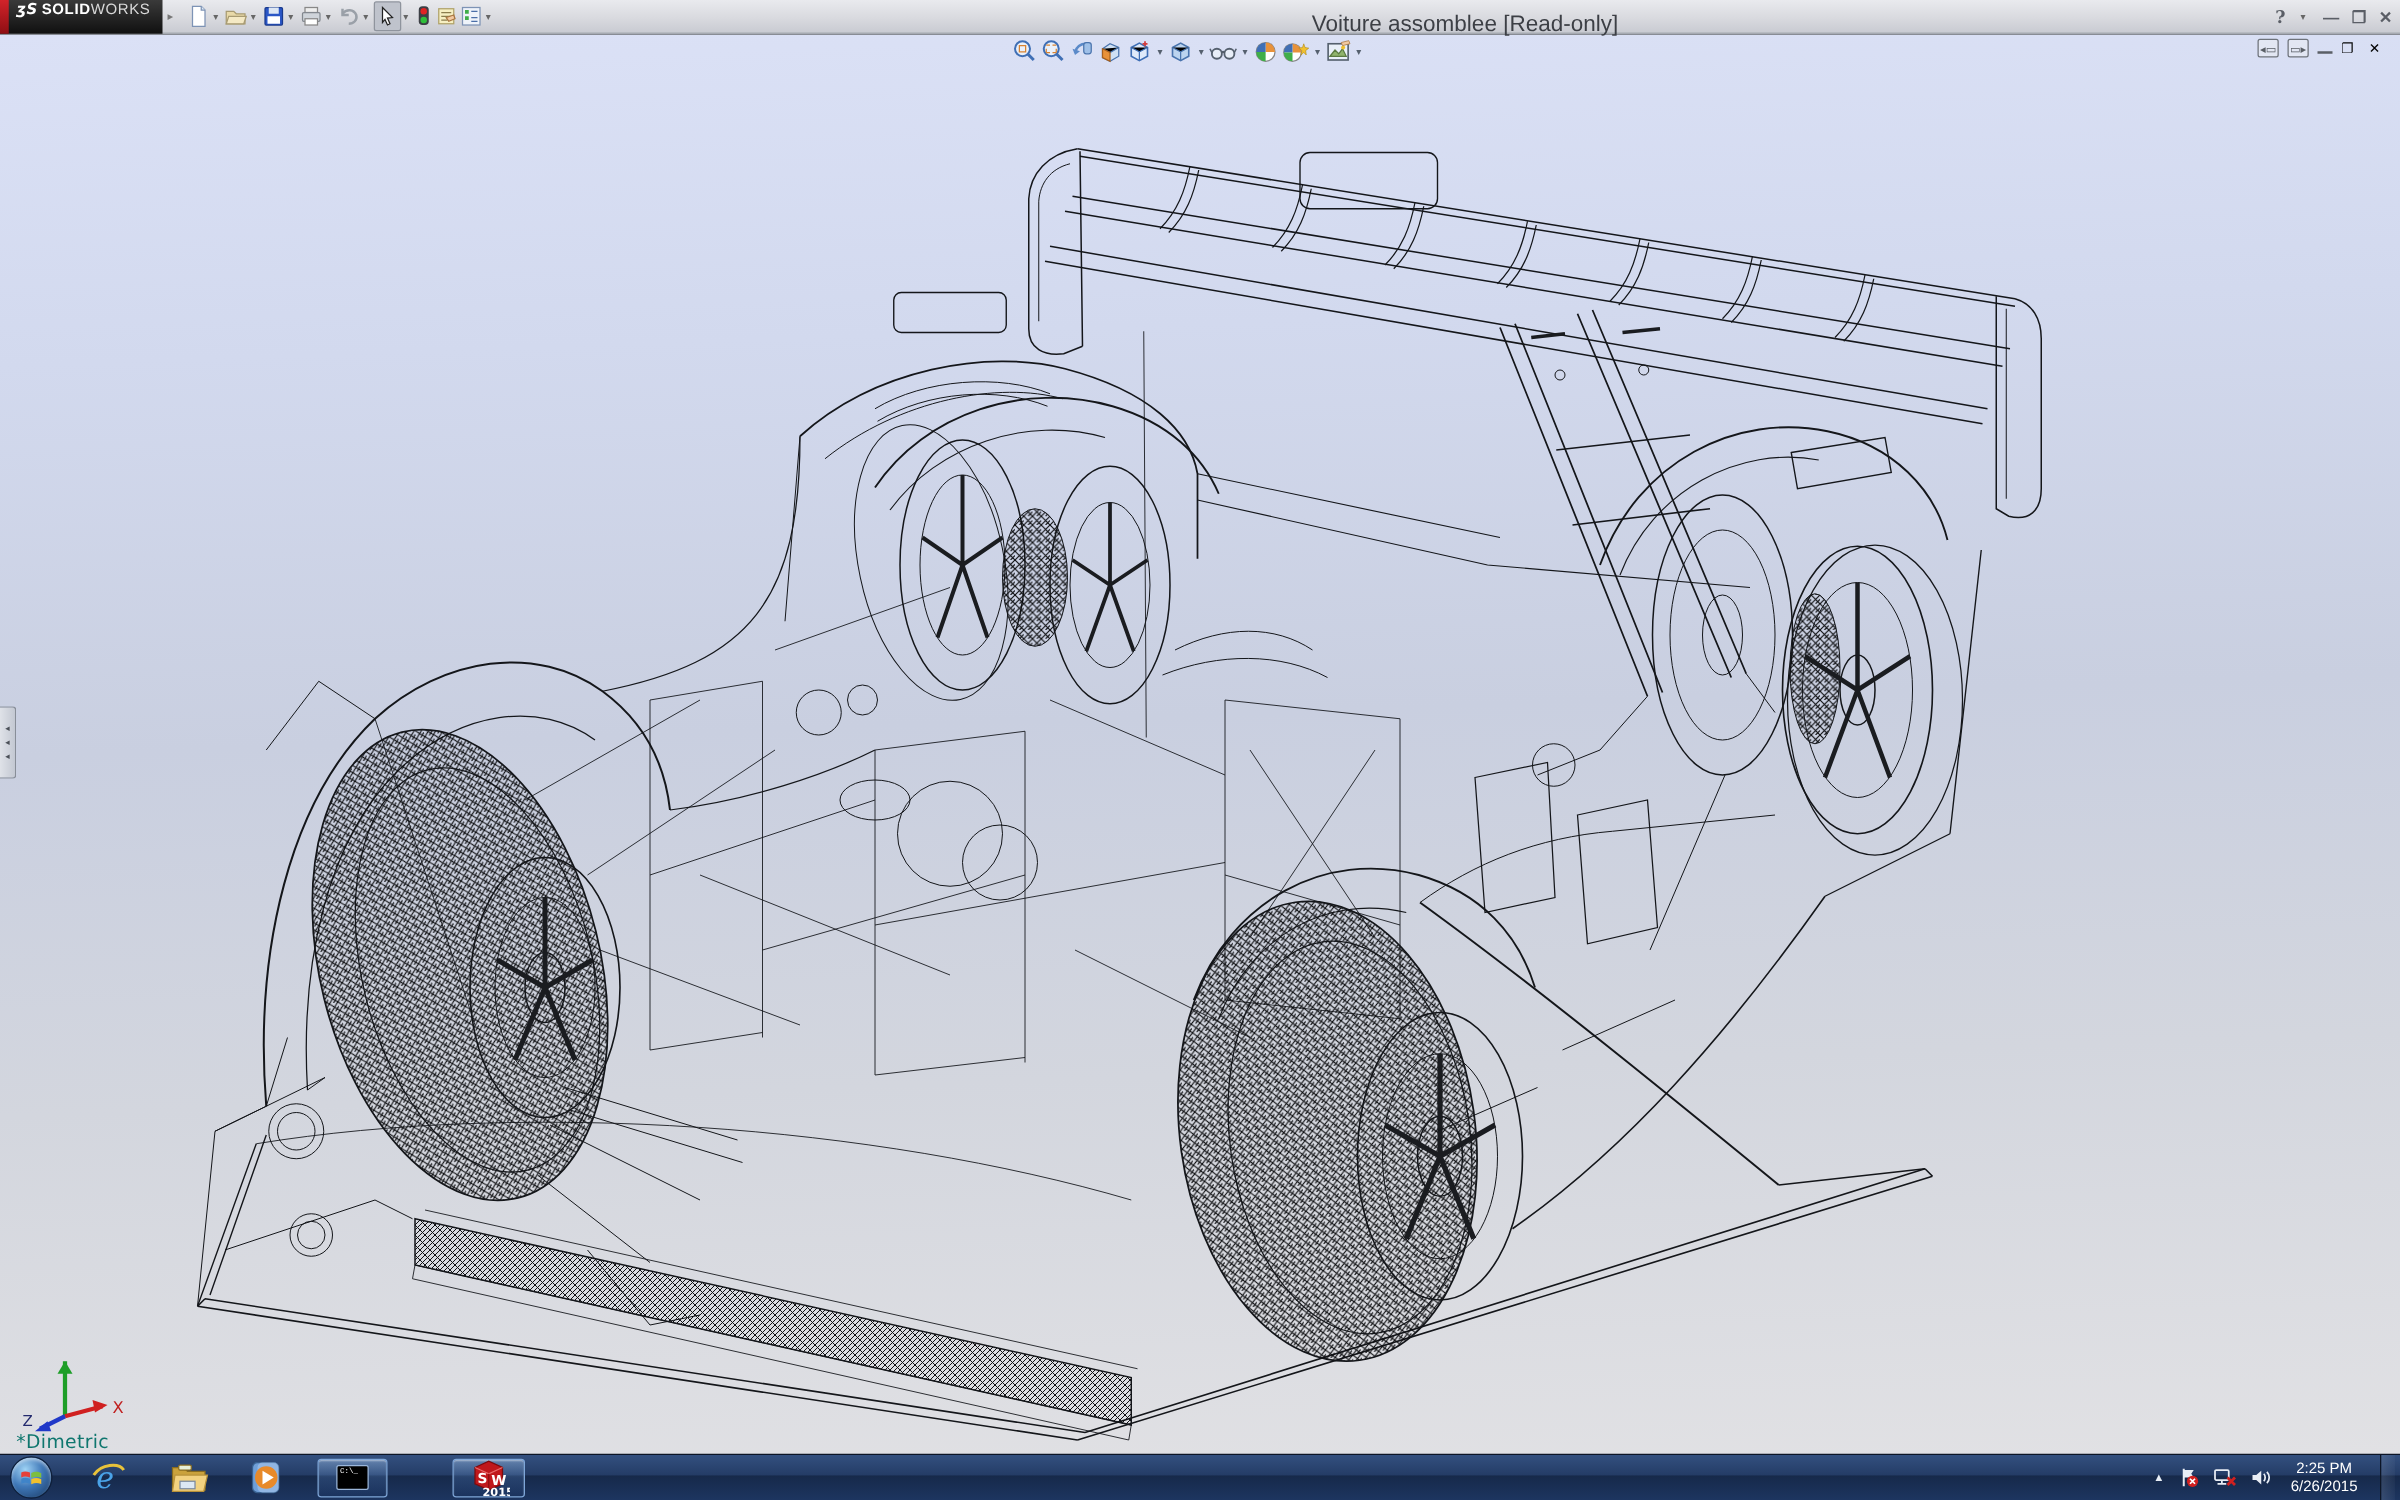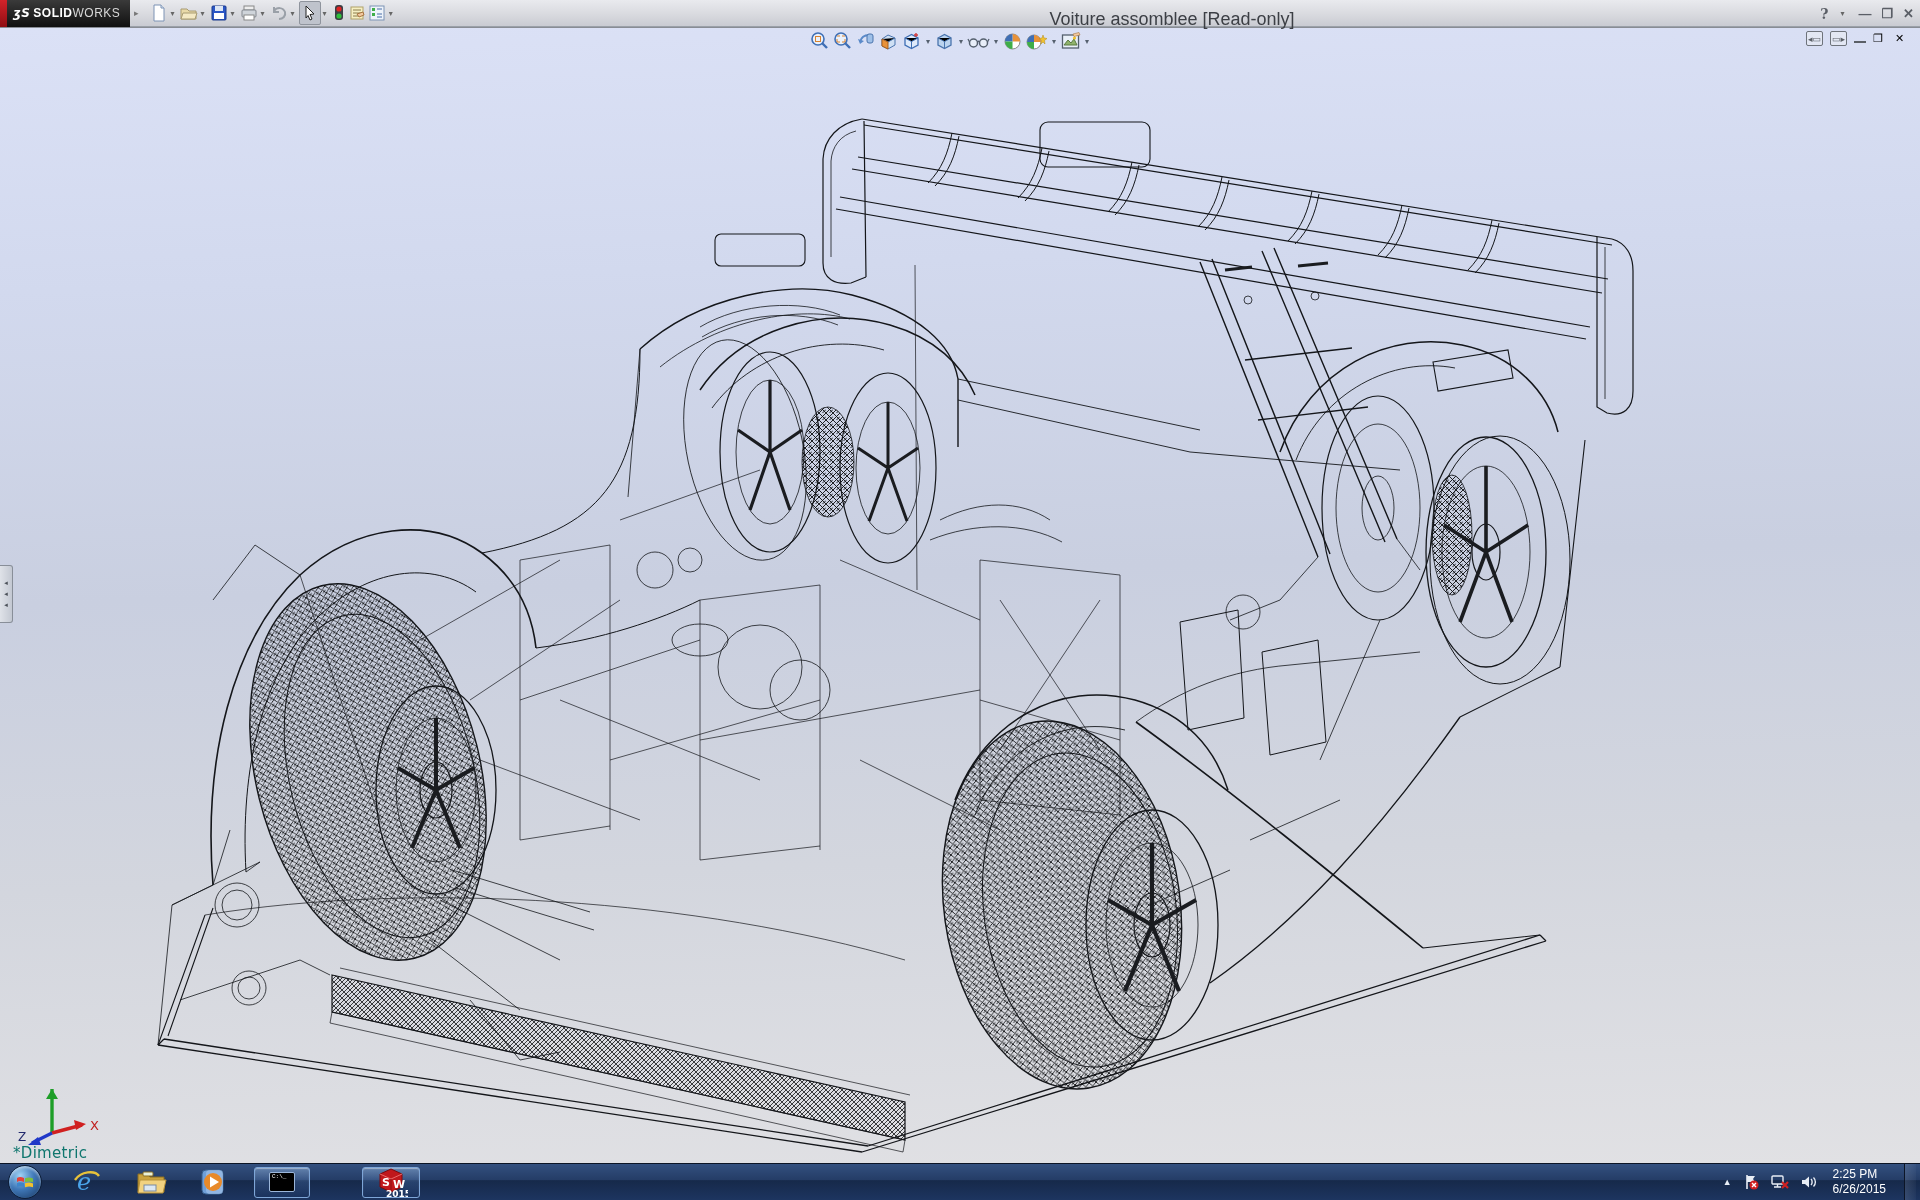--- a/index.html
+++ b/index.html
@@ -10,21 +10,21 @@
   .viewport-bg { position:absolute; left:0; top:27px; width:1920px; height:1136px;
     background:linear-gradient(178deg,#dbe1f6 0%, #d2d9ee 22%, #c9cfe0 48%, #d3d6de 72%, #e1e1e4 100%);
     border-top:1px solid #888c94; }
   .car-svg { position:absolute; left:0; top:0; width:1920px; height:1200px; z-index:1; }
 
   
   .titlebar { position:absolute; left:0; top:0; width:1920px; height:27px; z-index:10;
     background:linear-gradient(#e9eaee 0%, #d9dadf 55%, #c9cbd2 100%);
     border-bottom:1px solid #9aa0a8; display:flex; align-items:center; }
   .logo-block { width:130px; height:27px; background:linear-gradient(#3a3a3a,#101010);
-    display:flex; align-items:center; position:relative; flex:0 0 auto; }
+    display:flex; position:relative; flex:0 0 auto; }
   .logo-red { position:absolute; left:0; top:0; width:7px; height:27px; background:linear-gradient(#d2232a,#8e0e13); }
   .logo-text { margin-left:13px; color:#fff; font-size:12px; letter-spacing:.5px; white-space:nowrap; }
   .logo-mark { font-style:italic; font-weight:bold; margin-right:3px; font-family:"DejaVu Sans",sans-serif; }
   .logo-solid { font-weight:bold; }
   .logo-works { font-weight:normal; color:#d8d8d8; }
   .logo-flyout { color:#777; font-size:9px; margin-left:4px; flex:0 0 auto; }
   .tb-icons { display:flex; align-items:center; margin-left:10px; }
   .tb-btn { display:flex; align-items:center; padding:2px 1px; border-radius:2px; }
   .tb-btn.pressed { background:#bfc3cc; border:1px solid #8f949d; }
   .tb-btn svg { display:block; }
@@ -64,21 +64,21 @@
     border-top:1px solid #0c1526; display:flex; align-items:center; }
   .start-orb { width:34px; height:34px; border-radius:50%; margin-left:8px; position:relative; flex:0 0 auto;
     background:radial-gradient(circle at 35% 30%, #9fd3f5 0%, #3f78b8 45%, #17355e 100%);
     border:1px solid #0e1f3a; box-shadow:inset 0 2px 3px rgba(255,255,255,.55); display:flex; align-items:center; justify-content:center; }
   .task-icon { width:34px; height:30px; display:flex; align-items:center; justify-content:center; flex:0 0 auto; }
   .task-btn { height:31px; border-radius:3px; display:flex; align-items:center; justify-content:center; flex:0 0 auto;
     background:linear-gradient(rgba(160,195,235,.45), rgba(70,110,170,.35) 50%, rgba(25,50,95,.45));
     border:1px solid #7ea6d8; box-shadow:inset 0 1px 1px rgba(255,255,255,.4); }
   .tray { margin-left:auto; display:flex; align-items:center; gap:10px; padding-right:4px; }
   .tray-chevron { color:#e8eef6; font-size:9px; }
-  .clock { color:#fff; font-size:12px; text-align:left; line-height:1.25; margin-left:4px; }
+  .clock { color:#fff; font-size:12px; text-align:center; line-height:1.25; margin-left:4px; }
   .show-desktop { width:12px; height:37px; border-left:1px solid #0c1526; margin-left:8px;
     background:linear-gradient(90deg, rgba(255,255,255,.12), rgba(255,255,255,.03)); }
 
   .cmd-mini { width:26px; height:20px; background:#000; border:1px solid #9bb6da; border-radius:2px;
     color:#fff; font-size:6px; font-family:"Liberation Mono",monospace; padding:1px 2px; line-height:1.1; }
 </style>
 </head>
 <body>
 
 <div class="viewport-bg"></div>

